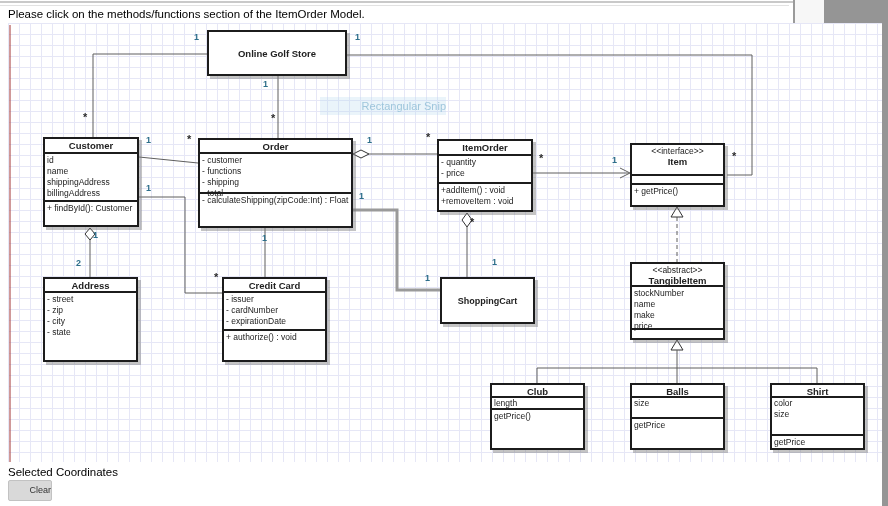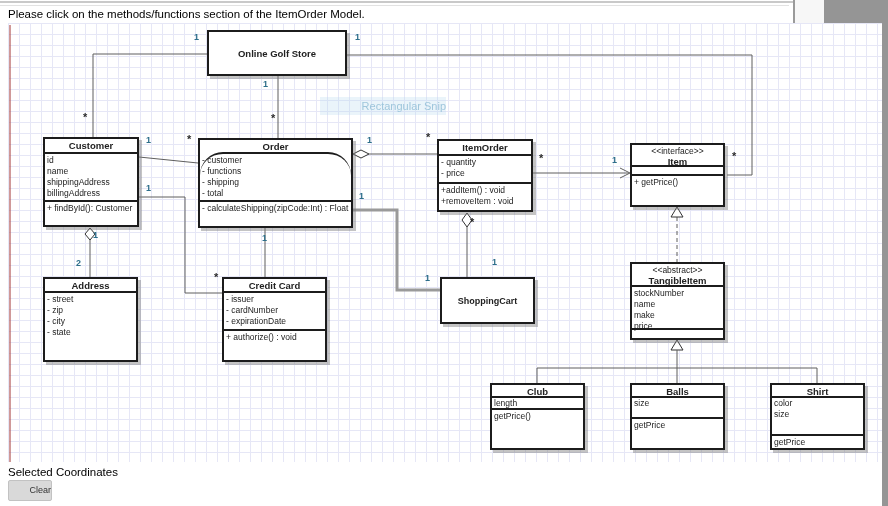--- a/index.html
+++ b/index.html
@@ -133,21 +133,21 @@
     <div class="ln">shippingAddress</div>
     <div class="ln">billingAddress</div>
   </div>
   <div class="sec grow">
     <div class="ln">+ findById(): Customer</div>
   </div>
 </div>
 
 <div class="uml" style="left:198px;top:138px;width:155px;height:90px;">
   <div class="ct" style="height:12px;">Order</div>
-  <div class="sec" style="height:48px;border-radius:23px;">
+  <div class="sec" style="height:40px;">
     <div class="ln">- customer</div>
     <div class="ln">- functions</div>
     <div class="ln">- shipping</div>
     <div class="ln">- total</div>
   </div>
   <div class="sec grow">
     <div class="ln">- calculateShipping(zipCode:Int) : Float</div>
   </div>
 </div>
 
@@ -157,21 +157,21 @@
     <div class="ln">- quantity</div>
     <div class="ln">- price</div>
   </div>
   <div class="sec grow">
     <div class="ln">+addItem() : void</div>
     <div class="ln">+removeItem : void</div>
   </div>
 </div>
 
 <div class="uml" style="left:630px;top:143px;width:95px;height:64px;">
-  <div class="ct" style="height:20px;">
+  <div class="ct" style="height:29px;">
     <span class="stereo">&lt;&lt;interface&gt;&gt;</span>
     <span class="tname">Item</span>
   </div>
   <div class="sec" style="height:9px;"></div>
   <div class="sec grow">
     <div class="ln">+ getPrice()</div>
   </div>
 </div>
 
 <div class="uml" style="left:43px;top:277px;width:95px;height:85px;">

